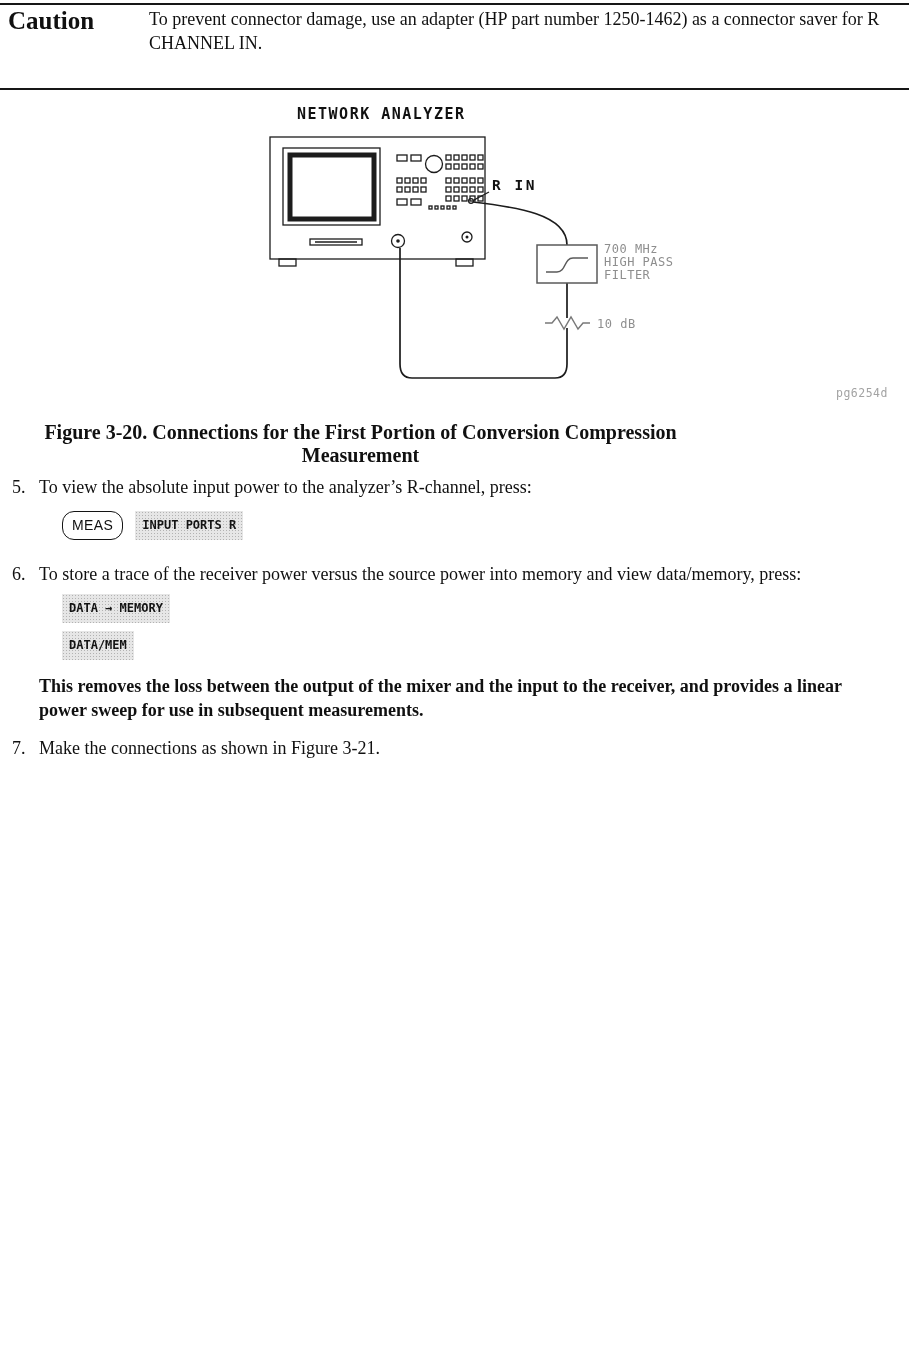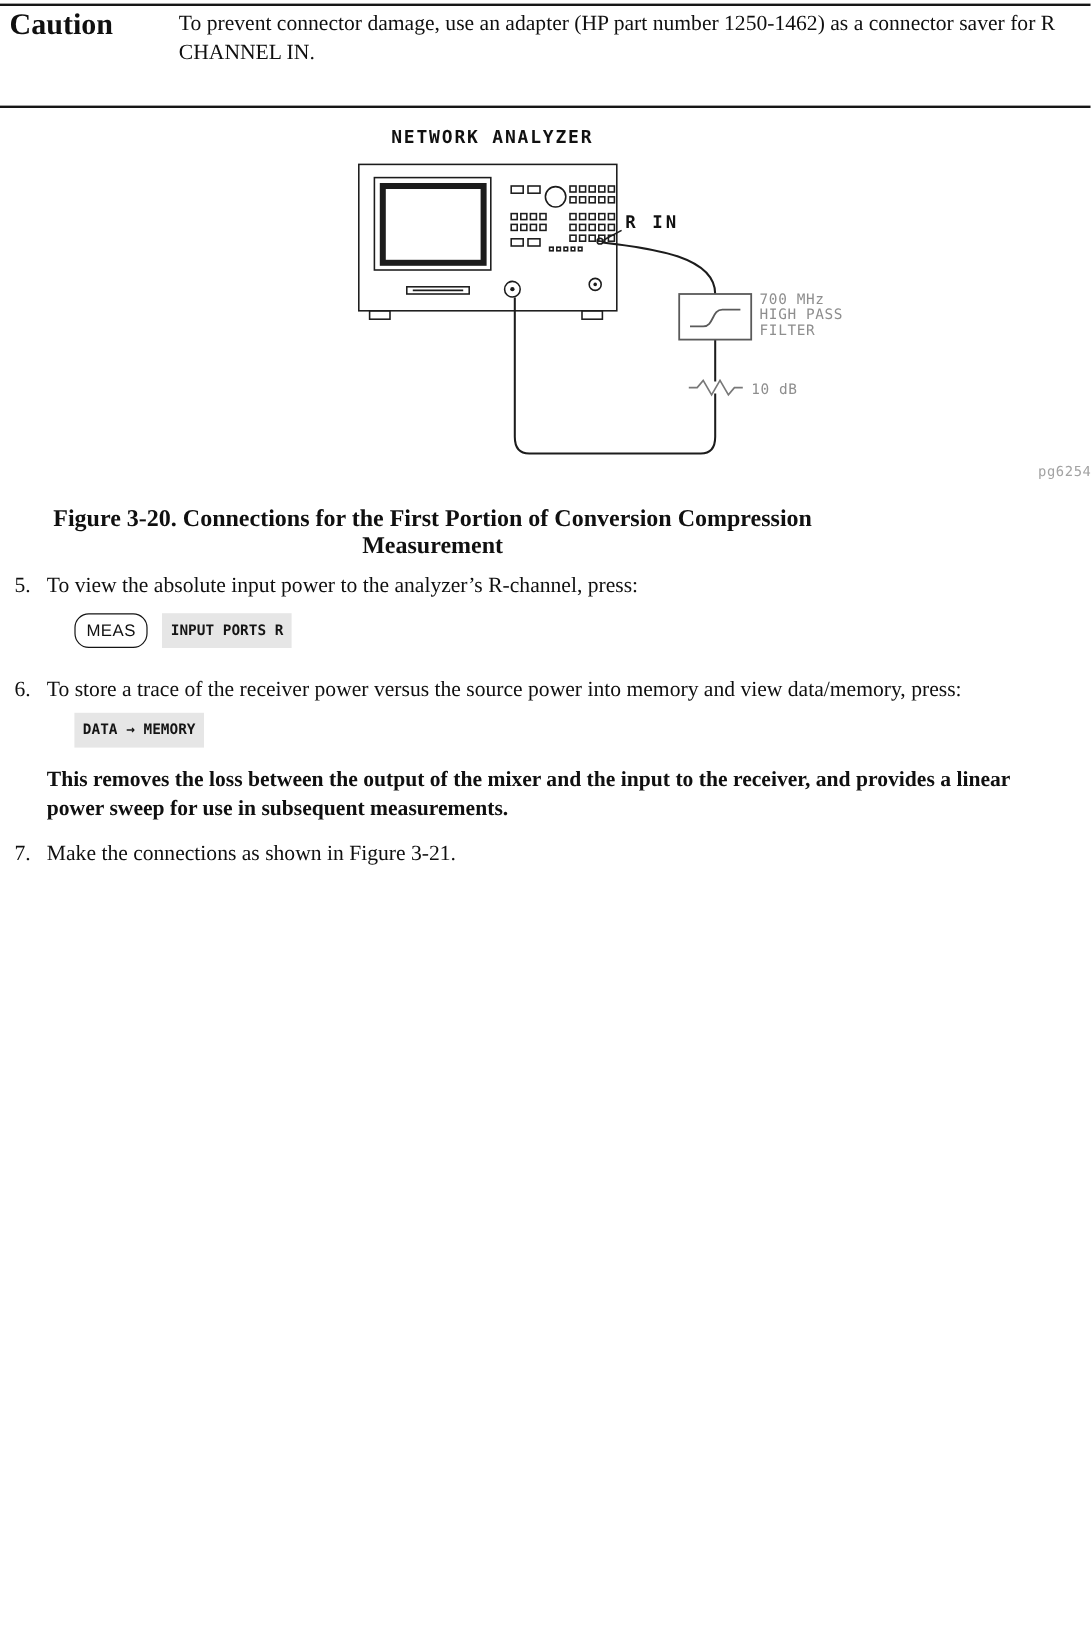--- a/index.html
+++ b/index.html
@@ -14,21 +14,21 @@
     overflow: hidden;
   }
   .rule { position: absolute; left: 0; width: 909px; background: #161616; }
   .rule-top { top: 3px; height: 2px; }
   .rule-mid { top: 88px; height: 2px; }
 
   .caution { position: absolute; top: 7px; left: 8px; display: flex; }
   .caution-label { width: 141px; font-size: 25px; font-weight: bold; flex: none; }
   .caution-text { width: 762px; font-size: 18px; line-height: 24px; }
 
-  .figure { position: absolute; top: 100px; left: 0; width: 909px; height: 310px; padding-left: 29px; }
+  .figure { position: absolute; top: 100px; left: 0; width: 909px; height: 310px; }
   .figure-svg text { font-family: "DejaVu Sans Mono", monospace; }
   .t-title { font-size: 15px; font-weight: bold; letter-spacing: 1.5px; fill: #111; }
   .t-rin   { font-size: 14.5px; font-weight: bold; letter-spacing: 2.5px; fill: #111; }
   .t-gray  { font-size: 12px; fill: #8e8e8e; letter-spacing: 0.5px; }
   .t-plotid{ font-size: 11.5px; fill: #a3a3a3; letter-spacing: 0.5px; }
 
   .figure-caption {
     position: absolute; top: 421px; left: 0; width: 721px;
     text-align: center; font-weight: bold; font-size: 20px;
   }
@@ -193,20 +193,23 @@
       <span class="softkey">INPUT PORTS R</span>
     </div>
 
     <div class="step step6">
       <div class="step-num">6.</div>
       <div class="step-body w6">To store a trace of the receiver power versus the source power into memory and view data/memory, press:</div>
     </div>
     <div class="keyrow tight">
       <span class="softkey">DATA → MEMORY</span>
     </div>
+    <div class="keyrow tight">
+      <span class="softkey">DATA/MEM</span>
+    </div>
     <div class="note">This removes the loss between the output of the mixer and the input to the receiver, and provides a linear power sweep for use in subsequent measurements.</div>
 
     <div class="step step7">
       <div class="step-num">7.</div>
       <div class="step-body">Make the connections as shown in Figure 3-21.</div>
     </div>
 
   </div>
 
 

